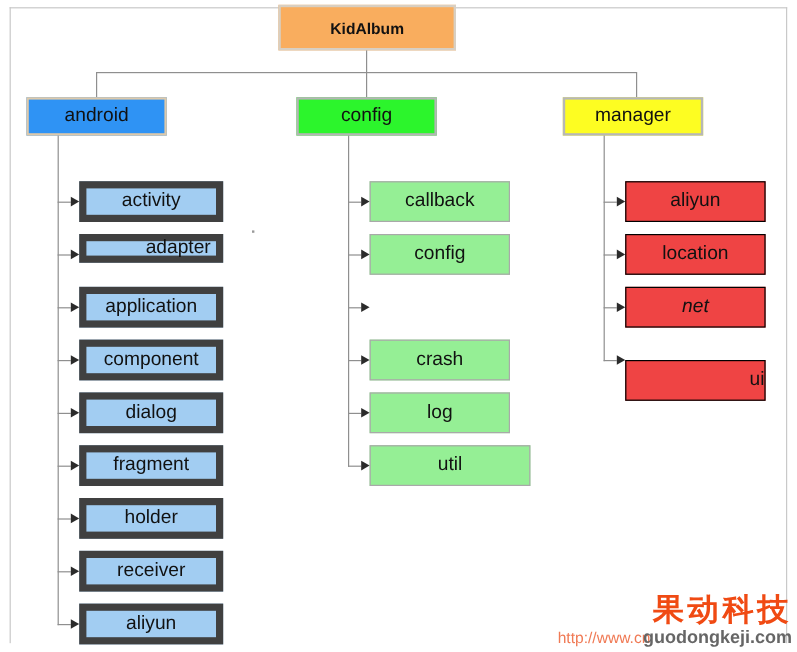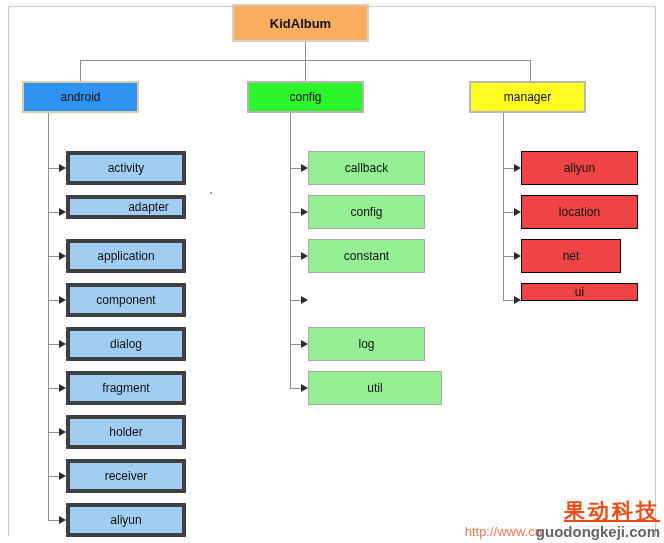--- a/index.html
+++ b/index.html
@@ -29,21 +29,21 @@
     box-sizing: border-box;
     pointer-events: none;
   }
 
   .node {
     position: absolute;
     box-sizing: border-box;
     display: flex;
     align-items: center;
     justify-content: center;
-    font-size: 12px;
+    font-size: 16px;
     color: #111111;
     text-align: center;
     line-height: 1;
     white-space: nowrap;
   }
   .node.root {
     background: #f9ad5e;
     border: 2px solid #d8cfc2;
     font-weight: bold;
     font-size: 13px;
@@ -55,21 +55,21 @@
   .node.cat-common {
     background: #2cf52c;
     border: 2px solid #b5b5b5;
   }
   .node.cat-manager {
     background: #fdfd22;
     border: 2px solid #b7b7b7;
   }
   .node.leaf-android {
     background: #a2cdf2;
-    border: 4px solid #404040;
+    border: 6px solid #404040;
   }
   .node.leaf-common {
     background: #95ef95;
     border: 1px solid #a9a9a9;
   }
   .node.leaf-manager {
     background: #ef4444;
     border: 1px solid #000000;
   }
 
@@ -103,27 +103,26 @@
   #watermark {
     position: absolute;
     right: 4px;
     bottom: 4px;
     text-align: right;
     line-height: 1;
     pointer-events: none;
   }
   #wm-cn {
     font-family: "DejaVu Sans", sans-serif;
-    font-size: 21px;
+    font-size: 26px;
     font-weight: bold;
     color: #f04a13;
     letter-spacing: 3px;
     display: block;
     margin-bottom: 1px;
-    text-decoration: underline;
   }
   #wm-row {
     display: block;
     position: relative;
     height: 16px;
   }
   #wm-url {
     position: absolute;
     right: 118px;
     bottom: 1px;
@@ -140,21 +139,21 @@
     color: #666666;
     white-space: nowrap;
   }
 </style>
 </head>
 <body>
 
 <div id="canvas">
   <div id="frame"></div>
 
-  <div class="node root" style="left:232px; top:4px; width:137px; height:38px;align-items:center;">
+  <div class="node root" style="left:232px; top:4px; width:148px; height:38px;align-items:center;">
     <span>KidAlbum</span>
   </div>
 
   <div class="vline" style="left:305px; top:42px; height:18px;"></div>
 
   <div class="hline" style="left:80px; top:60px; width:450px;"></div>
 
   <div class="vline" style="left:80px; top:60px; height:21px;"></div>
   <div class="vline" style="left:305px; top:60px; height:21px;"></div>
   <div class="vline" style="left:530px; top:60px; height:21px;"></div>
@@ -229,26 +228,26 @@
   </div>
   <div class="hline" style="left:290px; top:168px; width:11px;"></div>
   <div class="arrow" style="left:301px; top:164px;"></div>
 
   <div class="node leaf-common" style="left:308px; top:195px; width:117px; height:34px;">
     <span>config</span>
   </div>
   <div class="hline" style="left:290px; top:212px; width:11px;"></div>
   <div class="arrow" style="left:301px; top:208px;"></div>
 
-  <div class="node leaf-common" style="left:308px; top:239px; width:117px; height:34px;">
-    <span>constant</span>
-  </div>
   <div class="hline" style="left:290px; top:256px; width:11px;"></div>
   <div class="arrow" style="left:301px; top:252px;"></div>
 
+  <div class="node leaf-common" style="left:308px; top:283px; width:117px; height:34px;">
+    <span>crash</span>
+  </div>
   <div class="hline" style="left:290px; top:300px; width:11px;"></div>
   <div class="arrow" style="left:301px; top:296px;"></div>
 
   <div class="node leaf-common" style="left:308px; top:327px; width:117px; height:34px;">
     <span>log</span>
   </div>
   <div class="hline" style="left:290px; top:344px; width:11px;"></div>
   <div class="arrow" style="left:301px; top:340px;"></div>
 
   <div class="node leaf-common" style="left:308px; top:371px; width:134px; height:34px;">
@@ -267,27 +266,27 @@
   </div>
   <div class="hline" style="left:503px; top:168px; width:11px;"></div>
   <div class="arrow" style="left:514px; top:164px;"></div>
 
   <div class="node leaf-manager" style="left:521px; top:195px; width:117px; height:34px;">
     <span>location</span>
   </div>
   <div class="hline" style="left:503px; top:212px; width:11px;"></div>
   <div class="arrow" style="left:514px; top:208px;"></div>
 
-  <div class="node leaf-manager" style="left:521px; top:239px; width:100px; height:34px;">
+  <div class="node leaf-manager" style="left:521px; top:239px; width:117px; height:34px;font-style:italic;">
     <span>net</span>
   </div>
   <div class="hline" style="left:503px; top:256px; width:11px;"></div>
   <div class="arrow" style="left:514px; top:252px;"></div>
 
-  <div class="node leaf-manager" style="left:521px; top:283px; width:117px; height:18px;">
+  <div class="node leaf-manager" style="left:521px; top:300px; width:117px; height:34px;justify-content:flex-end;">
     <span>ui</span>
   </div>
   <div class="hline" style="left:503px; top:300px; width:11px;"></div>
   <div class="arrow" style="left:514px; top:296px;"></div>
 
   <div class="dot-artifact" style="left:210px; top:192px;"></div>
 
   <div id="watermark">
     <span id="wm-cn">果动科技</span>
     <span id="wm-row">

